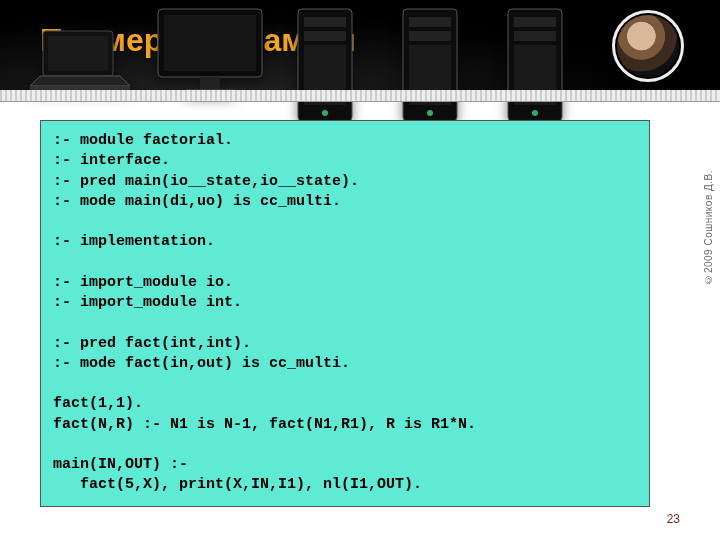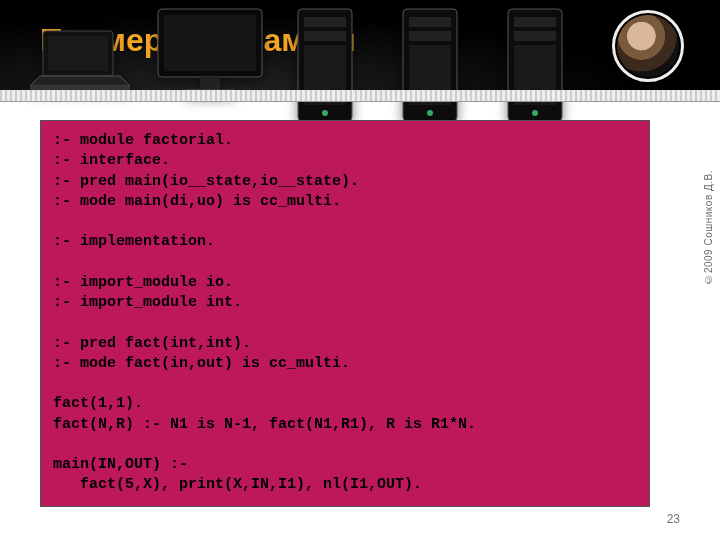--- a/index.html
+++ b/index.html
@@ -59,38 +59,38 @@
   }
   .codebox {
     border: 1px solid #555;
     padding: 10px 12px;
     font-family: "Courier New", monospace;
     font-size: 15px;
     font-weight: bold;
     line-height: 1.35;
     white-space: pre;
     color: #000;
-    background: #be185d;
+    background: #5eead4;
   }
   .copyright {
     position: absolute;
     right: 6px;
     top: 170px;
     font-size: 10px;
     color: #6b6b6b;
     writing-mode: vertical-rl;
     transform: rotate(180deg);
     letter-spacing: .5px;
   }
   .pagenum {
     position: absolute;
     right: 40px;
     bottom: 14px;
     font-size: 12px;
-    color: #737373;
+    color: #7f1d1d;
   }
 </style>
 </head>
 <body>
 
 <div class="slide">
 
   <div class="header">
     <div class="title">Пример программы</div>
 

